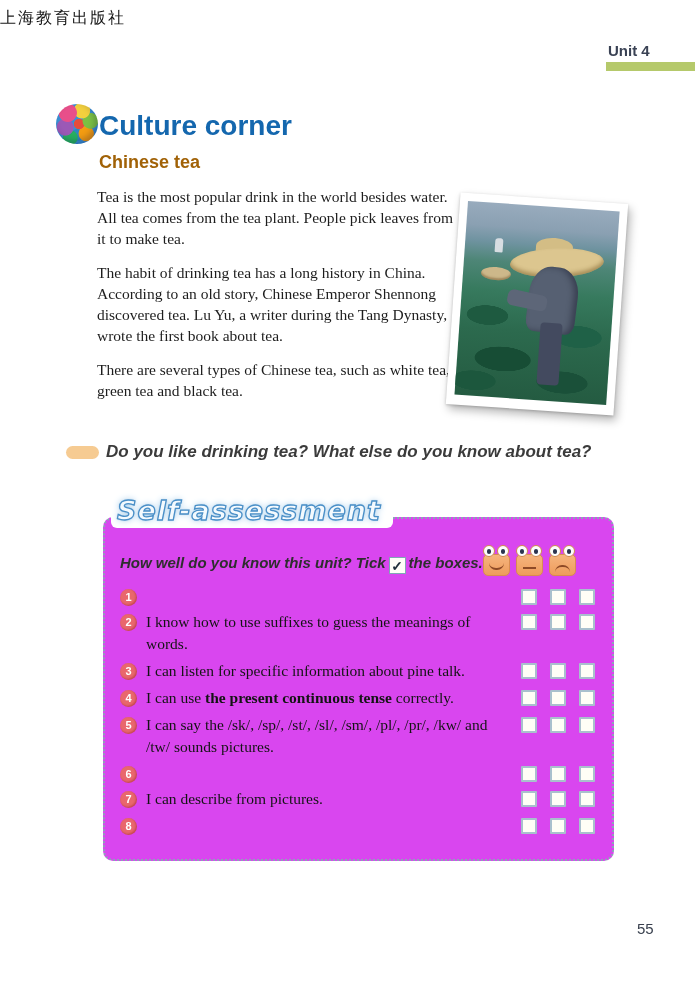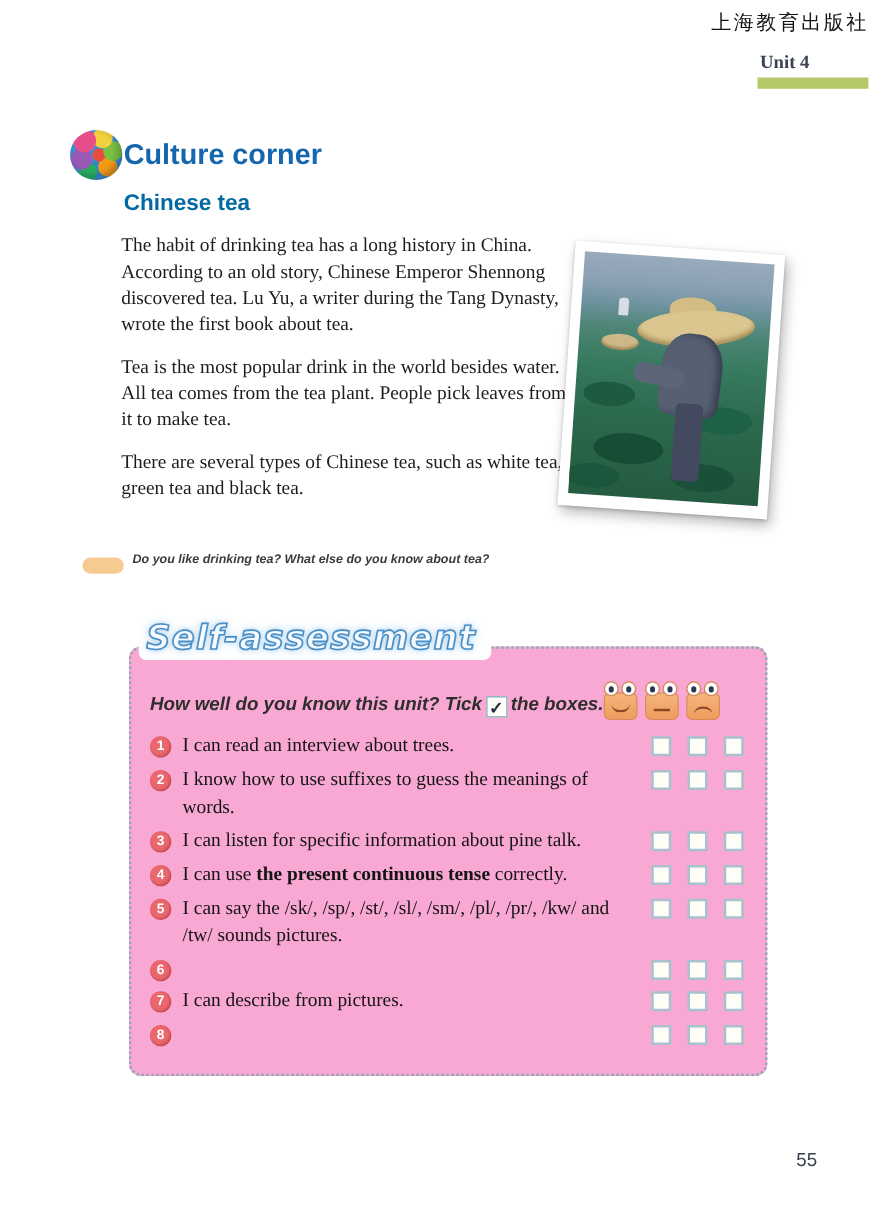--- a/index.html
+++ b/index.html
@@ -3,51 +3,51 @@
 <meta charset="utf-8">
 <style>
   * { margin:0; padding:0; box-sizing:border-box; }
   html,body { background:#ffffff; }
   #page {
     position:relative; width:695px; height:983px; background:#ffffff;
     font-family:"Liberation Serif", serif; color:#1f1f1f; overflow:hidden;
   }
   
   .publisher {
-    position:absolute; top:8px; left:0; right:0; text-align:right;
+    position:absolute; top:8px; left:0; right:0; text-align:left;
     font-family:Liberation Serif, serif; font-size:16px; letter-spacing:2px; color:#141414;
   }
   .unit-label {
     position:absolute; top:42px; left:608px;
-    font-family:Liberation Serif, serif; font-size:15px; font-weight:700; color:#3a4254;
+    font-family:Liberation Sans, sans-serif; font-size:15px; font-weight:700; color:#3a4254;
   }
   .unit-bar { position:absolute; top:62px; left:606px; width:89px; height:9px; }
 
   
   .cc-icon {
     position:absolute; left:56px; top:104px; width:42px; height:40px; border-radius:50%;
     background:
       radial-gradient(circle at 28% 22%, #e84f8a 0 20%, transparent 22%),
       radial-gradient(circle at 62% 16%, #f3d03e 0 18%, transparent 20%),
       radial-gradient(circle at 82% 42%, #7bc043 0 18%, transparent 20%),
       radial-gradient(circle at 22% 58%, #9b59b6 0 20%, transparent 22%),
       radial-gradient(circle at 55% 50%, #e74c3c 0 16%, transparent 18%),
       radial-gradient(circle at 72% 74%, #f39c12 0 17%, transparent 19%),
       radial-gradient(circle at 34% 84%, #27ae60 0 16%, transparent 18%),
       radial-gradient(circle at 50% 78%, #2e86c1 0 15%, transparent 17%),
       #3b8fd4;
     box-shadow: inset -3px -3px 6px rgba(0,0,50,.25);
   }
   .cc-title {
     position:absolute; left:99px; top:110px;
-    font-family:"Liberation Sans", sans-serif; font-size:23px; font-weight:700; color:#1467ae;text-align:center;
+    font-family:"Liberation Sans", sans-serif; font-size:28px; font-weight:700; color:#1467ae;text-align:center;
   }
   .tea-title {
     position:absolute; left:99px; top:152px;
-    font-family:"Liberation Sans", sans-serif; font-size:18px; font-weight:700; color:#0369a1;
+    font-family:"Liberation Sans", sans-serif; font-size:18px; font-weight:700; color:#a16207;
   }
   .article { position:absolute; left:97px; top:186px; width:358px; font-size:15.5px; line-height:21px; color:#1d1d1d; }
   .article p { margin-bottom:13px; }
 
   
   .photo {
     position:absolute; left:453px; top:198px; width:168px; height:212px;
     background:#fff; padding:8px 8px 10px 8px; transform:rotate(4deg);
     box-shadow:3px 5px 10px rgba(0,0,0,.28), 0 1px 3px rgba(0,0,0,.2);
   }
@@ -65,26 +65,26 @@
   .far-hat { position:absolute; left:12%; top:33%; width:30px; height:13px; background:#cdb88a; border-radius:50%; box-shadow:inset 0 -2px 2px rgba(90,60,20,.4); }
   .hat { position:absolute; left:30%; top:21%; width:62%; height:15%; background:#dcc68f; border-radius:50%; transform:rotate(-6deg); box-shadow:inset 0 -3px 4px rgba(100,70,20,.45); }
   .hat-top { position:absolute; left:47%; top:16%; width:24%; height:9%; background:#d3bd85; border-radius:50% 50% 0 0; }
   .body { position:absolute; left:44%; top:31%; width:32%; height:34%; background:#566072; border-radius:42% 42% 18% 18%; transform:rotate(3deg); box-shadow:inset -4px 0 6px rgba(0,0,20,.35); }
   .arm { position:absolute; left:30%; top:45%; width:26%; height:8%; background:#5d6678; border-radius:6px; transform:rotate(8deg); }
   .legs { position:absolute; left:53%; top:60%; width:15%; height:32%; background:#434a5f; border-radius:4px; }
 
   
   .question-row { position:absolute; left:66px; top:442px; display:flex; align-items:flex-start; }
   .q-pill { width:33px; height:13px; border-radius:8px; background:#f6cb92; margin-top:4px; margin-right:7px; flex:none; }
-  .q-text { font-family:"Liberation Sans", sans-serif; font-style:italic; font-size:10px; font-weight:600; color:#3b3b3b; }
+  .q-text { font-family:"Liberation Sans", sans-serif; font-style:italic; font-size:17px; font-weight:600; color:#3b3b3b; }
 
   
   .sa-box {
     position:absolute; left:103px; top:517px; width:511px; height:344px;
-    background:#f9a8d4; border:2px dotted #8ba6b7; border-radius:10px;
+    background:#d946ef; border:2px dotted #8ba6b7; border-radius:10px;
     padding:20px 12px 12px 15px;
   }
   .sa-title {
     position:absolute; top:-24px; left:6px; background:#ffffff; padding:0 12px 2px 6px; border-radius:6px;
     font-family:"DejaVu Sans", sans-serif; font-style:italic; font-weight:700; font-size:27px; letter-spacing:1px;
     color:#f4fafe; -webkit-text-stroke:1.3px #4a8fc7;
     text-shadow:0 0 2px #7db4de, 0 0 6px #bcd9ee, 0 0 10px #cfe4f4;
   }
   .sa-instruction { display:flex; justify-content:flex-start; align-items:flex-end; margin-top:6px; margin-bottom:10px; }
   .sa-instr-text { font-family:"Liberation Sans", sans-serif; font-style:italic; font-weight:600; font-size:15px; color:#2e2e2e; padding-bottom:2px; }
@@ -125,22 +125,22 @@
 
   <div class="publisher">上海教育出版社</div>
   <div class="unit-label">Unit 4</div>
   <div class="unit-bar" style="background:#b5c96b;"></div>
 
   <div class="cc-icon"></div>
   <div class="cc-title">Culture corner</div>
   <div class="tea-title">Chinese tea</div>
 
   <div class="article">
+    <p>Tea is the most popular drink in the world besides water. All tea comes from the tea plant. People pick leaves from it to make tea.</p>
     <p>The habit of drinking tea has a long history in China. According to an old story, Chinese Emperor Shennong discovered tea. Lu Yu, a writer during the Tang Dynasty, wrote the first book about tea.</p>
-    <p>Tea is the most popular drink in the world besides water. All tea comes from the tea plant. People pick leaves from it to make tea.</p>
     <p>There are several types of Chinese tea, such as white tea, green tea and black tea.</p>
   </div>
 
   <div class="photo">
     <div class="photo-scene">
       <div class="far-person"></div>
       <div class="far-hat"></div>
       <div class="hat-top"></div>
       <div class="hat"></div>
       <div class="body"></div>
@@ -192,21 +192,20 @@
           <div class="eye r">
               <div class="pupil"></div>
             </div>
         </div>
       </div>
     </div>
 
     <div id="sa-rows">
   <div class="sa-row">
     <div class="badge">1</div>
-    <div class="sa-text"><span class="pre">I can read an interview about trees.</span><b class="bold"></b><span class="post"></span></div>
     <div class="spacer"></div>
     <div class="checks">
       <div class="checkbox"></div>
       <div class="checkbox"></div>
       <div class="checkbox"></div>
     </div>
   </div>
 
   <div class="sa-row">
     <div class="badge">2</div>

